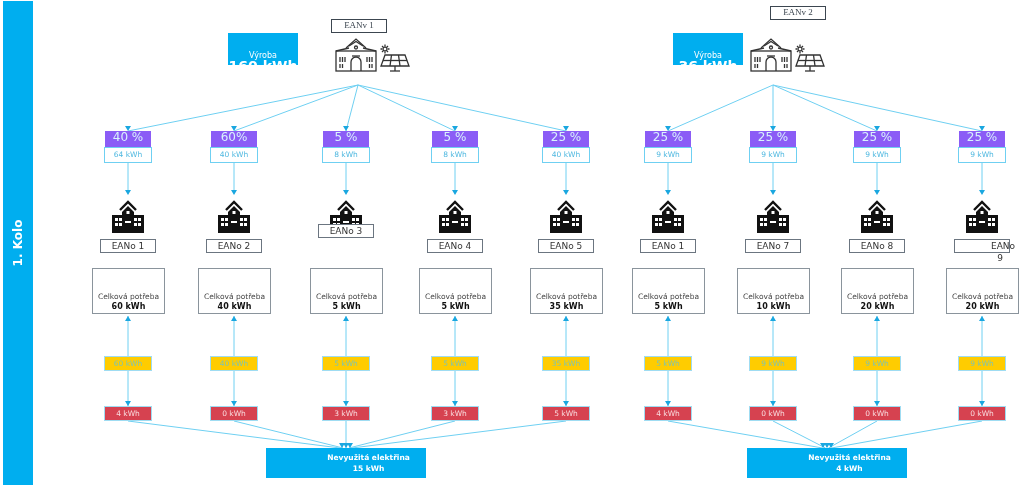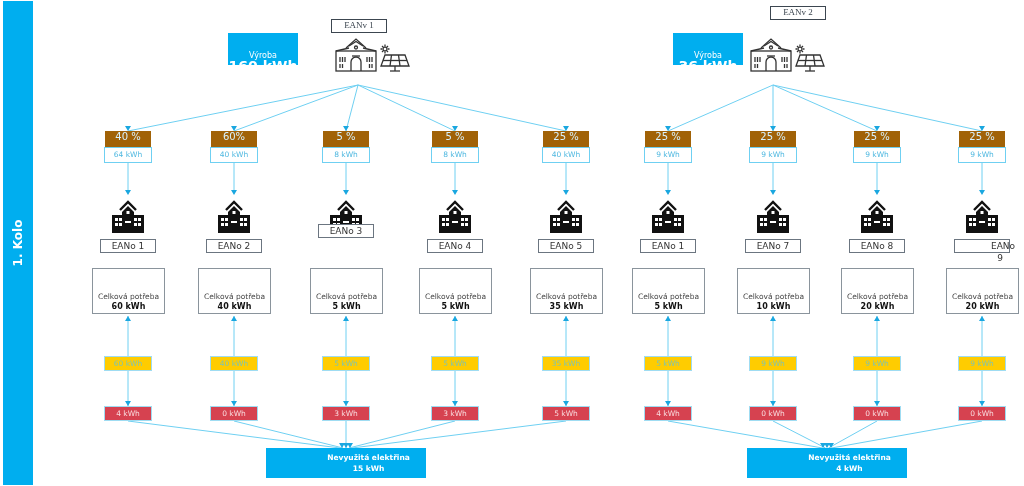--- a/index.html
+++ b/index.html
@@ -3,21 +3,21 @@
 <meta charset="utf-8">
 <style>
   html, body { margin:0; padding:0; background:#ffffff; }
   body { width:1024px; height:486px; position:relative; overflow:hidden; font-family:"DejaVu Sans", sans-serif; }
   .abs { position:absolute; box-sizing:border-box; }
   .side-bar { left:3px; top:1px; width:30px; height:484px; background:#00AEEF; }
   .side-label { position:absolute; left:50%; top:50%; transform:translate(-50%,-50%) rotate(-90deg); color:#fff; font-weight:bold; font-size:12px; white-space:nowrap; }
   .prod-box { background:#00AEEF; color:#fff; text-align:center; font-size:8px; line-height:11px; padding-top:17px; width:70px; height:32px; }
   .prod-box b { display:block; font-size:14px; }
   .ean-v { border:1.5px solid #3c4650; background:#fff; color:#3c4650; font-size:9px; text-align:center; line-height:11px; width:56px; height:14px;font-family:Liberation Serif, serif; }
-  .pct { background:#a16207; color:#d8f2fd; font-size:10px; text-align:center; line-height:12px; width:46px; height:28px; }
+  .pct { background:#8b5cf6; color:#d8f2fd; font-size:12px; text-align:center; line-height:12px; width:46px; height:28px; }
   .kwh-alloc { border:1px solid #6fd0f2; background:#fff; color:#4fb8e0; font-size:7.5px; text-align:center; line-height:14px; width:48px; height:16px; }
   .ean-o { border:1px solid #6b7580; background:#fff; color:#333; font-size:9px; text-align:center; line-height:12px; width:56px; height:14px; }
   .need { border:1px solid #8a949c; background:#fff; color:#444; font-size:7.5px; text-align:center; width:73px; height:46px; padding-top:23px; line-height:10px; }
   .need b { display:block; color:#111; font-size:8px; }
   .used { background:#FFCC00; border:1px solid #9fdcf2; color:#7fc3b0; font-size:7.5px; text-align:center; line-height:13px; width:48px; height:15px; }
   .left { background:#D64250; border:1px solid #9fdcf2; color:#f9dadd; font-size:7.5px; text-align:center; line-height:13px; width:48px; height:15px; }
   .unused { background:#00AEEF; color:#fff; font-size:7.5px; text-align:center; line-height:11px; font-weight:bold; width:160px; height:30px; padding-top:4px;padding-left:45px; }
   svg.lines { position:absolute; left:0; top:0; }
   .icon { position:absolute; }
 </style>

